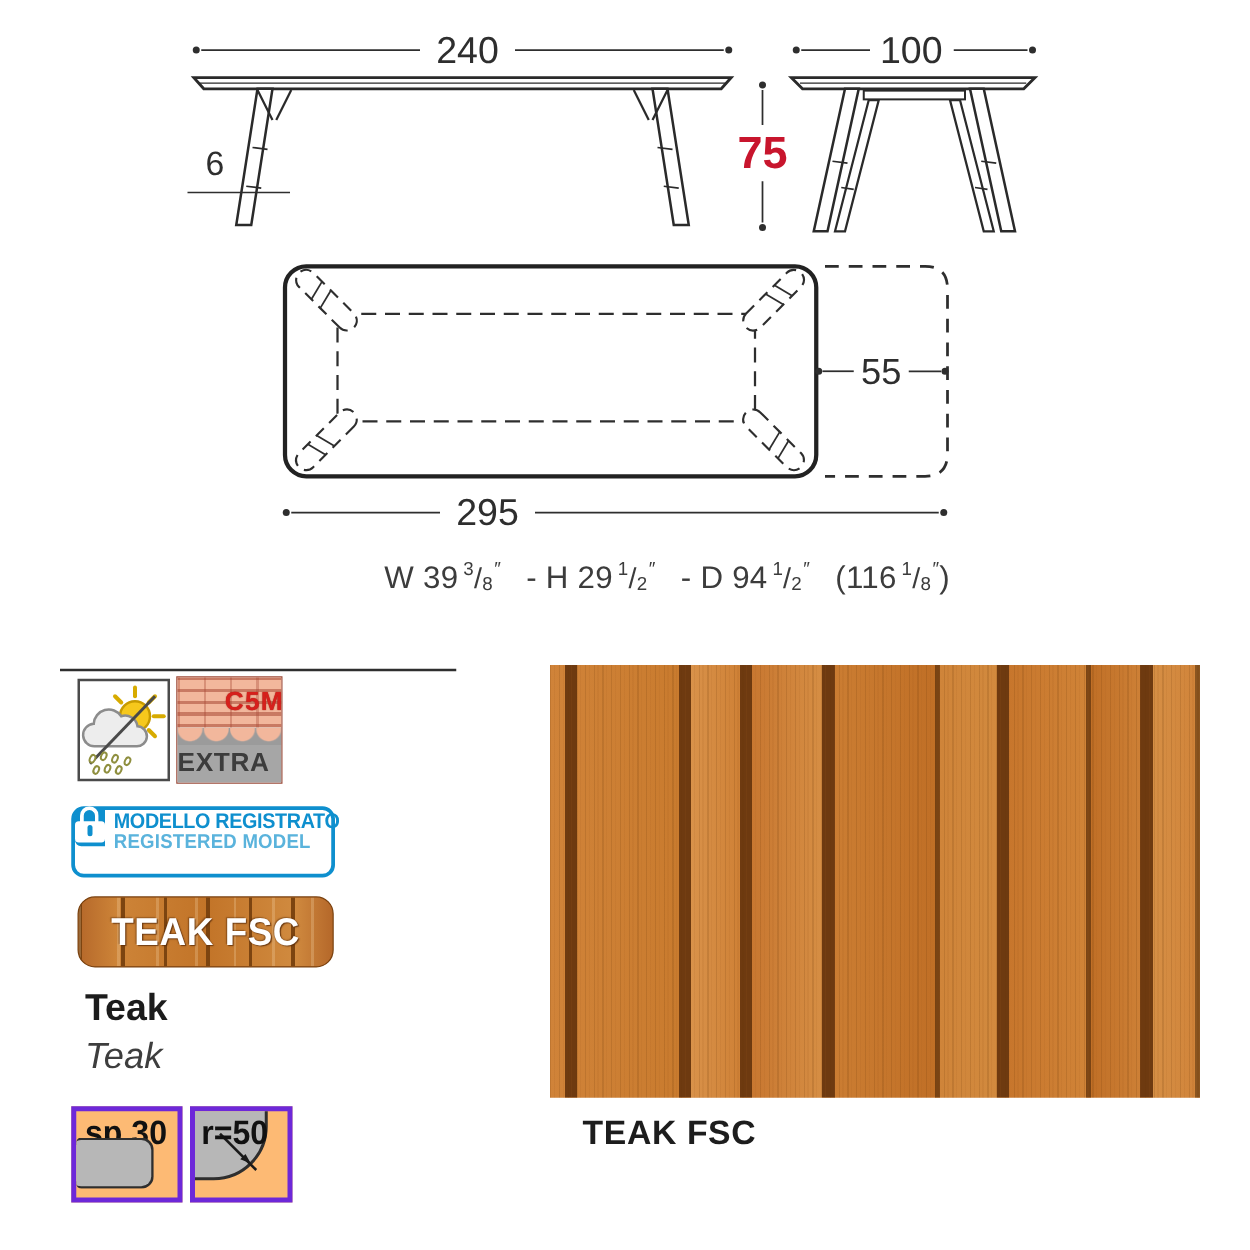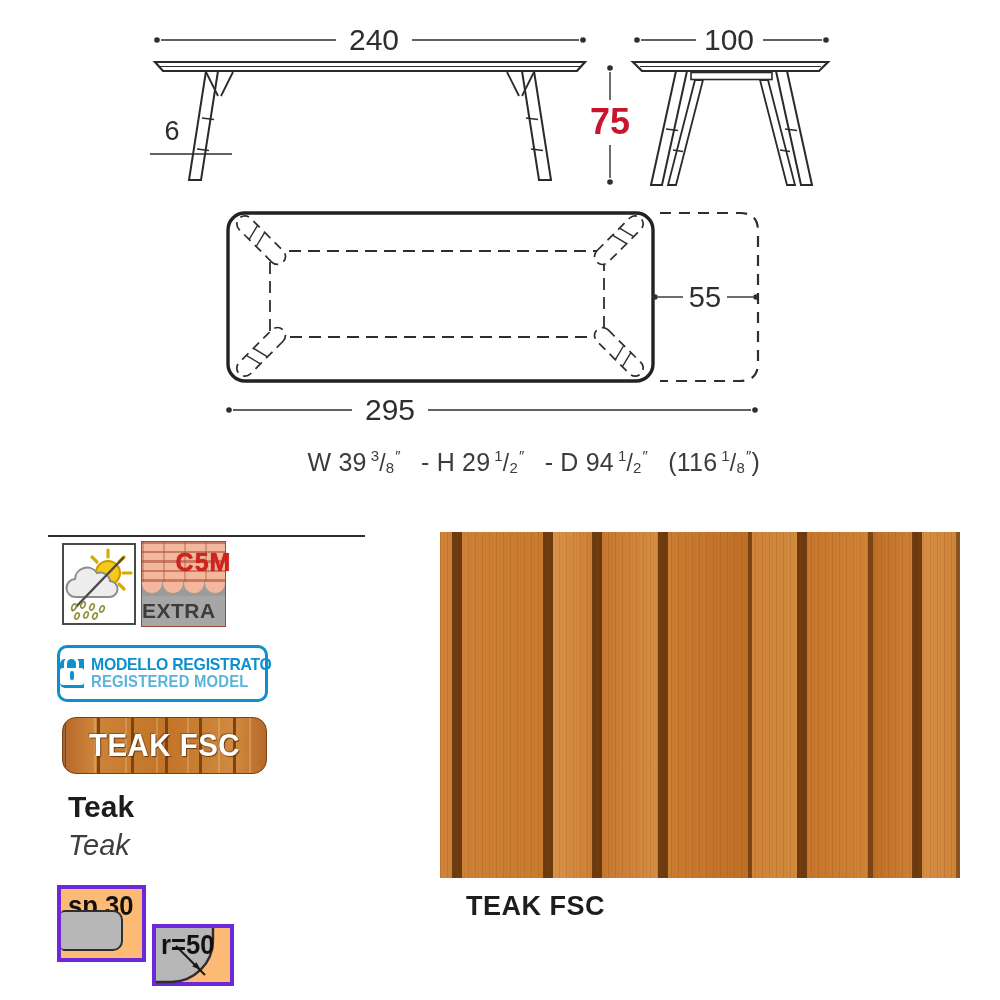--- a/index.html
+++ b/index.html
@@ -26,29 +26,29 @@
   .divider{left:48px;top:535px;width:317px;height:2px;background:#2e2e2e;}
 
   .weather-box{left:62px;top:543px;width:74px;height:82px;background:#fff;border:2px solid #4a4a4a;box-sizing:border-box;}
 
   .c5m-box{left:141px;top:541px;width:85px;height:86px;border:1px solid #9c4a38;box-sizing:border-box;display:flex;flex-direction:column;}
   .c5m-top{height:40px;position:relative;background-color:#f2b79c;
     background-image:
       repeating-linear-gradient(0deg, rgba(167,72,52,.55) 0 2.5px, rgba(0,0,0,0) 2.5px 9.5px),
       repeating-linear-gradient(90deg, rgba(167,72,52,.35) 0 2px, rgba(0,0,0,0) 2px 21px);
     display:flex;align-items:center;justify-content:center;}
-  .c5m-code{font-size:25px;font-weight:800;color:#d6201c;letter-spacing:1px;text-shadow:0 0 1px #8e1d12;margin-left:40px;}
+  .c5m-code{font-size:21px;font-weight:800;color:#d6201c;letter-spacing:1px;text-shadow:0 0 1px #8e1d12;margin-left:40px;}
   .c5m-scallop{height:14px;background-color:#9b9b9b;
     background-image:radial-gradient(circle at 10px 1px, #f2b79c 9.5px, rgba(0,0,0,0) 10.5px);
     background-size:21px 14px;background-repeat:repeat-x;}
   .c5m-bottom{flex:1;background:#a6a6a6;display:flex;align-items:center;justify-content:flex-start;}
   .c5m-grade{font-size:21px;font-weight:800;color:#3c3c3c;letter-spacing:.5px;}
 
   .reg-badge{left:57px;top:645px;width:211px;height:57px;border:3px solid #0e8fce;border-radius:10px;
-    box-sizing:border-box;display:flex;align-items:center;background:#fff;}
+    box-sizing:border-box;display:flex;align-items:flex-start;background:#fff;}
   .reg-lock-block{width:38px;background:#0e8fce;border-radius:5px 0 0 5px;display:flex;align-items:center;justify-content:center;}
   .lock{position:relative;width:24px;height:20px;margin-top:9px;}
   .lock-shackle{position:absolute;top:-12px;left:4px;width:9px;height:12px;border:3.5px solid #fff;border-bottom:none;border-radius:8px 8px 0 0;}
   .lock-body{position:absolute;top:0;left:0;width:24px;height:17px;background:#fff;border-radius:3px;}
   .lock-key{position:absolute;top:3px;left:10px;width:4px;height:9px;background:#0e8fce;border-radius:2px;}
   .reg-text{display:flex;flex-direction:column;justify-content:center;padding-left:7px;line-height:1.05;}
   .reg-line1{font-size:17px;font-weight:800;color:#0e8fce;letter-spacing:-.3px;transform:scaleX(.93);transform-origin:left;white-space:nowrap;}
   .reg-line2{font-size:16px;font-weight:700;color:#5ab3dc;letter-spacing:.2px;transform:scaleX(.93);transform-origin:left;white-space:nowrap;}
 
   .teak-badge{left:62px;top:717px;width:205px;height:57px;border-radius:14px;border:1px solid #7a4210;box-sizing:border-box;
@@ -61,21 +61,21 @@
   .teak-badge-text{font-size:31px;font-weight:800;color:#fff;letter-spacing:.5px;transform:scaleX(.95);
     text-shadow:1px 1px 1px rgba(90,45,10,.85), -1px -1px 1px rgba(90,45,10,.5);}
 
   .mat-name{left:68px;top:790px;font-size:30px;font-weight:700;color:#1c1c1c;}
   .mat-trans{left:68px;top:829px;font-size:29px;font-style:italic;font-weight:400;color:#3e3e3e;}
 
   .spec-box{box-sizing:border-box;background:#fdba74;border:4px solid #6d28d9;}
   .sp-box{left:57px;top:885px;width:89px;height:77px;}
   .sp-label{position:absolute;top:2px;left:7px;font-size:27px;font-weight:800;color:#111;transform:scaleX(.95);transform-origin:left;}
   .sp-slab{position:absolute;left:0;bottom:7px;width:60px;height:37px;background:#b7b7b7;border:2.5px solid #2e2e2e;border-left:none;border-radius:4px 10px 10px 4px;}
-  .r-box{left:152px;top:924px;width:82px;height:62px;}
+  .r-box{left:152px;top:885px;width:82px;height:77px;}
   .r-label{position:absolute;top:2px;left:5px;font-size:27px;font-weight:800;color:#111;z-index:2;transform:scaleX(.95);transform-origin:left;}
 
   
   .wood{left:440px;top:532px;width:520px;height:346px;
     background-color:#cd8035;
     background-image:
       repeating-linear-gradient(90deg, rgba(101,52,6,.16) 0 1px, rgba(0,0,0,0) 1px 3px, rgba(160,90,30,.12) 3px 4px, rgba(0,0,0,0) 4px 7px),
       linear-gradient(90deg,
         rgba(0,0,0,0) 0% 2.3%, #6e3a10 2.3% 4.2%,
         rgba(0,0,0,0) 4.2% 19.8%, #6e3a10 19.8% 21.7%,

